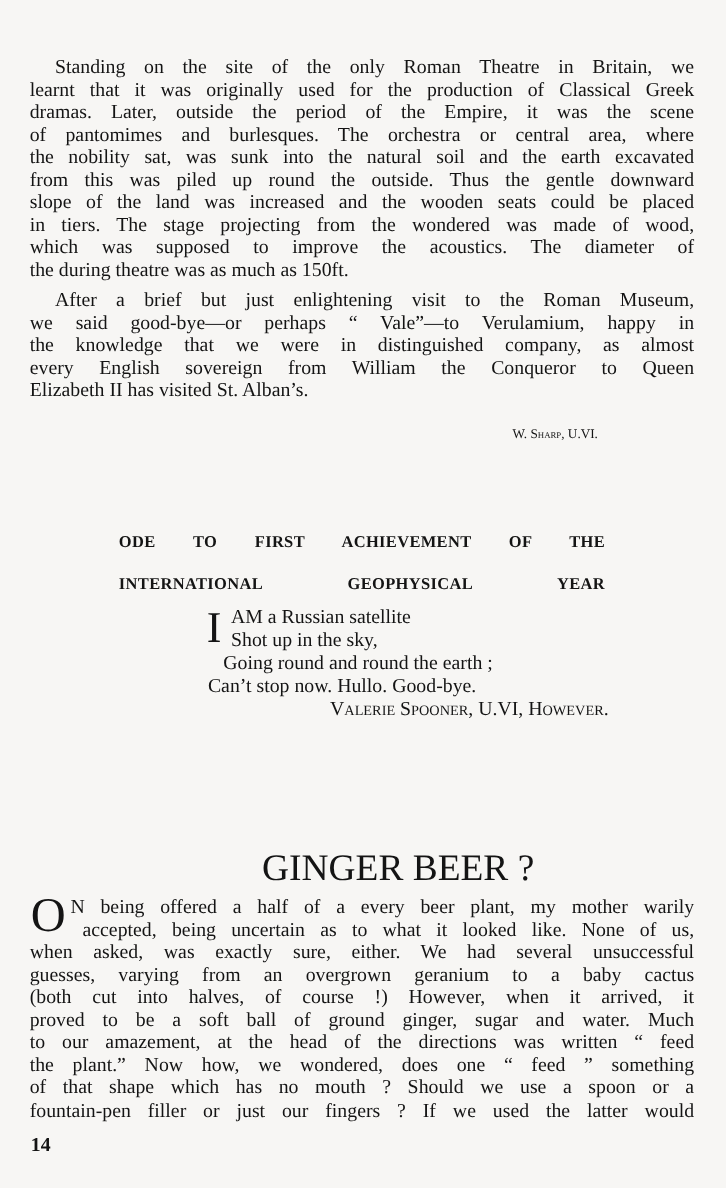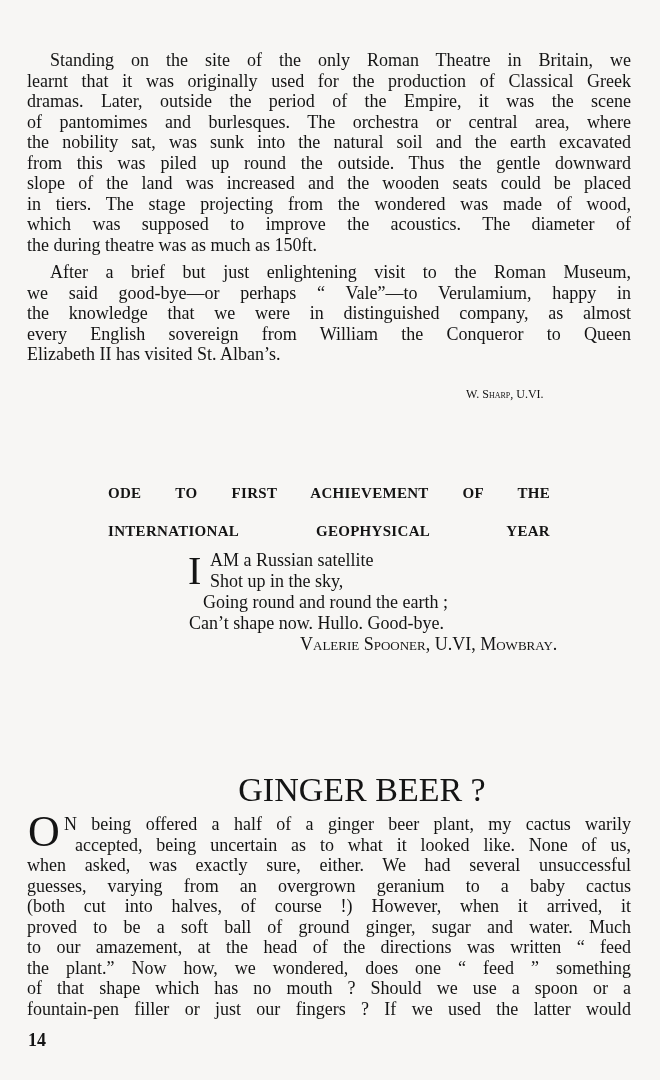--- a/index.html
+++ b/index.html
@@ -47,28 +47,28 @@
     <div class="sig sc" style="left:466px; top:344px">W. Sharp, U.VI.</div>
   </div>
 
   <div>
     <div class="ode-title" style="top:480px">ODE TO FIRST ACHIEVEMENT OF THE</div>
     <div class="ode-title" style="top:518px">INTERNATIONAL GEOPHYSICAL YEAR</div>
     <div class="dropI">I</div>
     <div class="poem" style="left:210px; top:550px">AM a Russian satellite</div>
     <div class="poem" style="left:210px; top:571px">Shot up in the sky,</div>
     <div class="poem" style="left:203px; top:592px">Going round and round the earth ;</div>
-    <div class="poem" style="left:189px; top:613px">Can’t shape now.   Hullo.   Good-bye.</div>
-    <div class="poem sc" style="left:300px; top:634px">Valerie Spooner, U.VI,  Mowbray.</div>
+    <div class="poem" style="left:189px; top:613px">Can’t stop now.   Hullo.   Good-bye.</div>
+    <div class="poem sc" style="left:300px; top:634px">Valerie Spooner, U.VI,  However.</div>
   </div>
 
   <div>
     <div class="gb-title">GINGER BEER ?</div>
     <div class="dropO">O</div>
-    <div class="line" style="left:64px; width:567px; top:814px">N being offered a half of a ginger beer plant, my cactus warily</div>
+    <div class="line" style="left:64px; width:567px; top:814px">N being offered a half of a every beer plant, my mother warily</div>
     <div class="line" style="left:75px; width:556px; top:834.5px">accepted, being uncertain as to what it looked like.  None of us,</div>
     <div class="line" style="top:855px">when asked, was exactly sure, either.  We had several unsuccessful</div>
     <div class="line" style="top:875.5px">guesses, varying from an overgrown geranium to a baby cactus</div>
     <div class="line" style="top:896px">(both cut into halves, of course !)  However, when it arrived, it</div>
     <div class="line" style="top:916.5px">proved to be a soft ball of ground ginger, sugar and water.  Much</div>
     <div class="line" style="top:937px">to our amazement, at the head of the directions was written “ feed</div>
     <div class="line" style="top:957.5px">the plant.”  Now how, we wondered, does one “ feed ” something</div>
     <div class="line" style="top:978px">of that shape which has no mouth ?  Should we use a spoon or a</div>
     <div class="line" style="top:998.5px">fountain-pen filler or just our fingers ?  If we used the latter would</div>
   </div>

